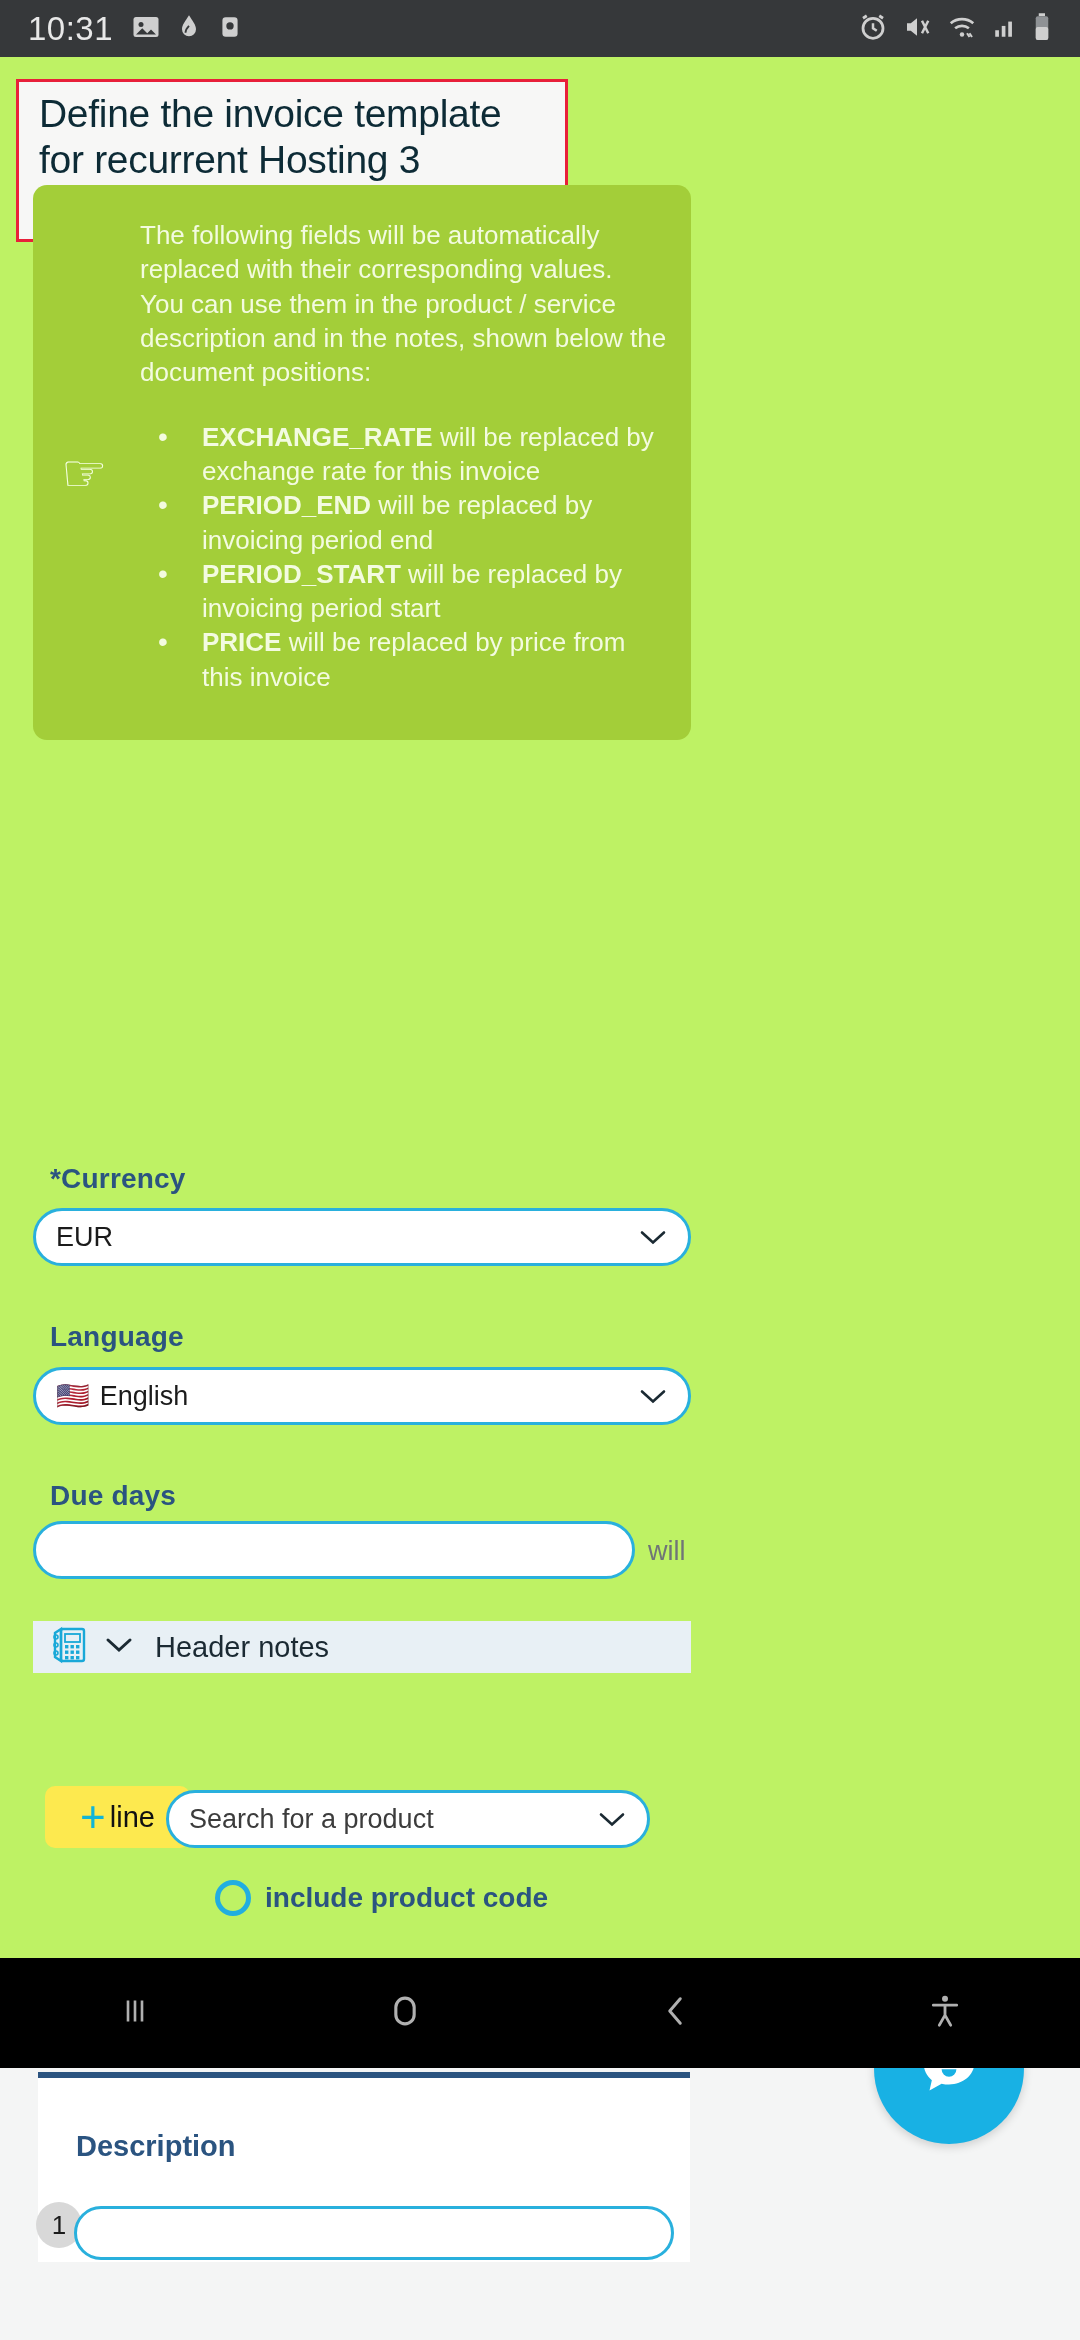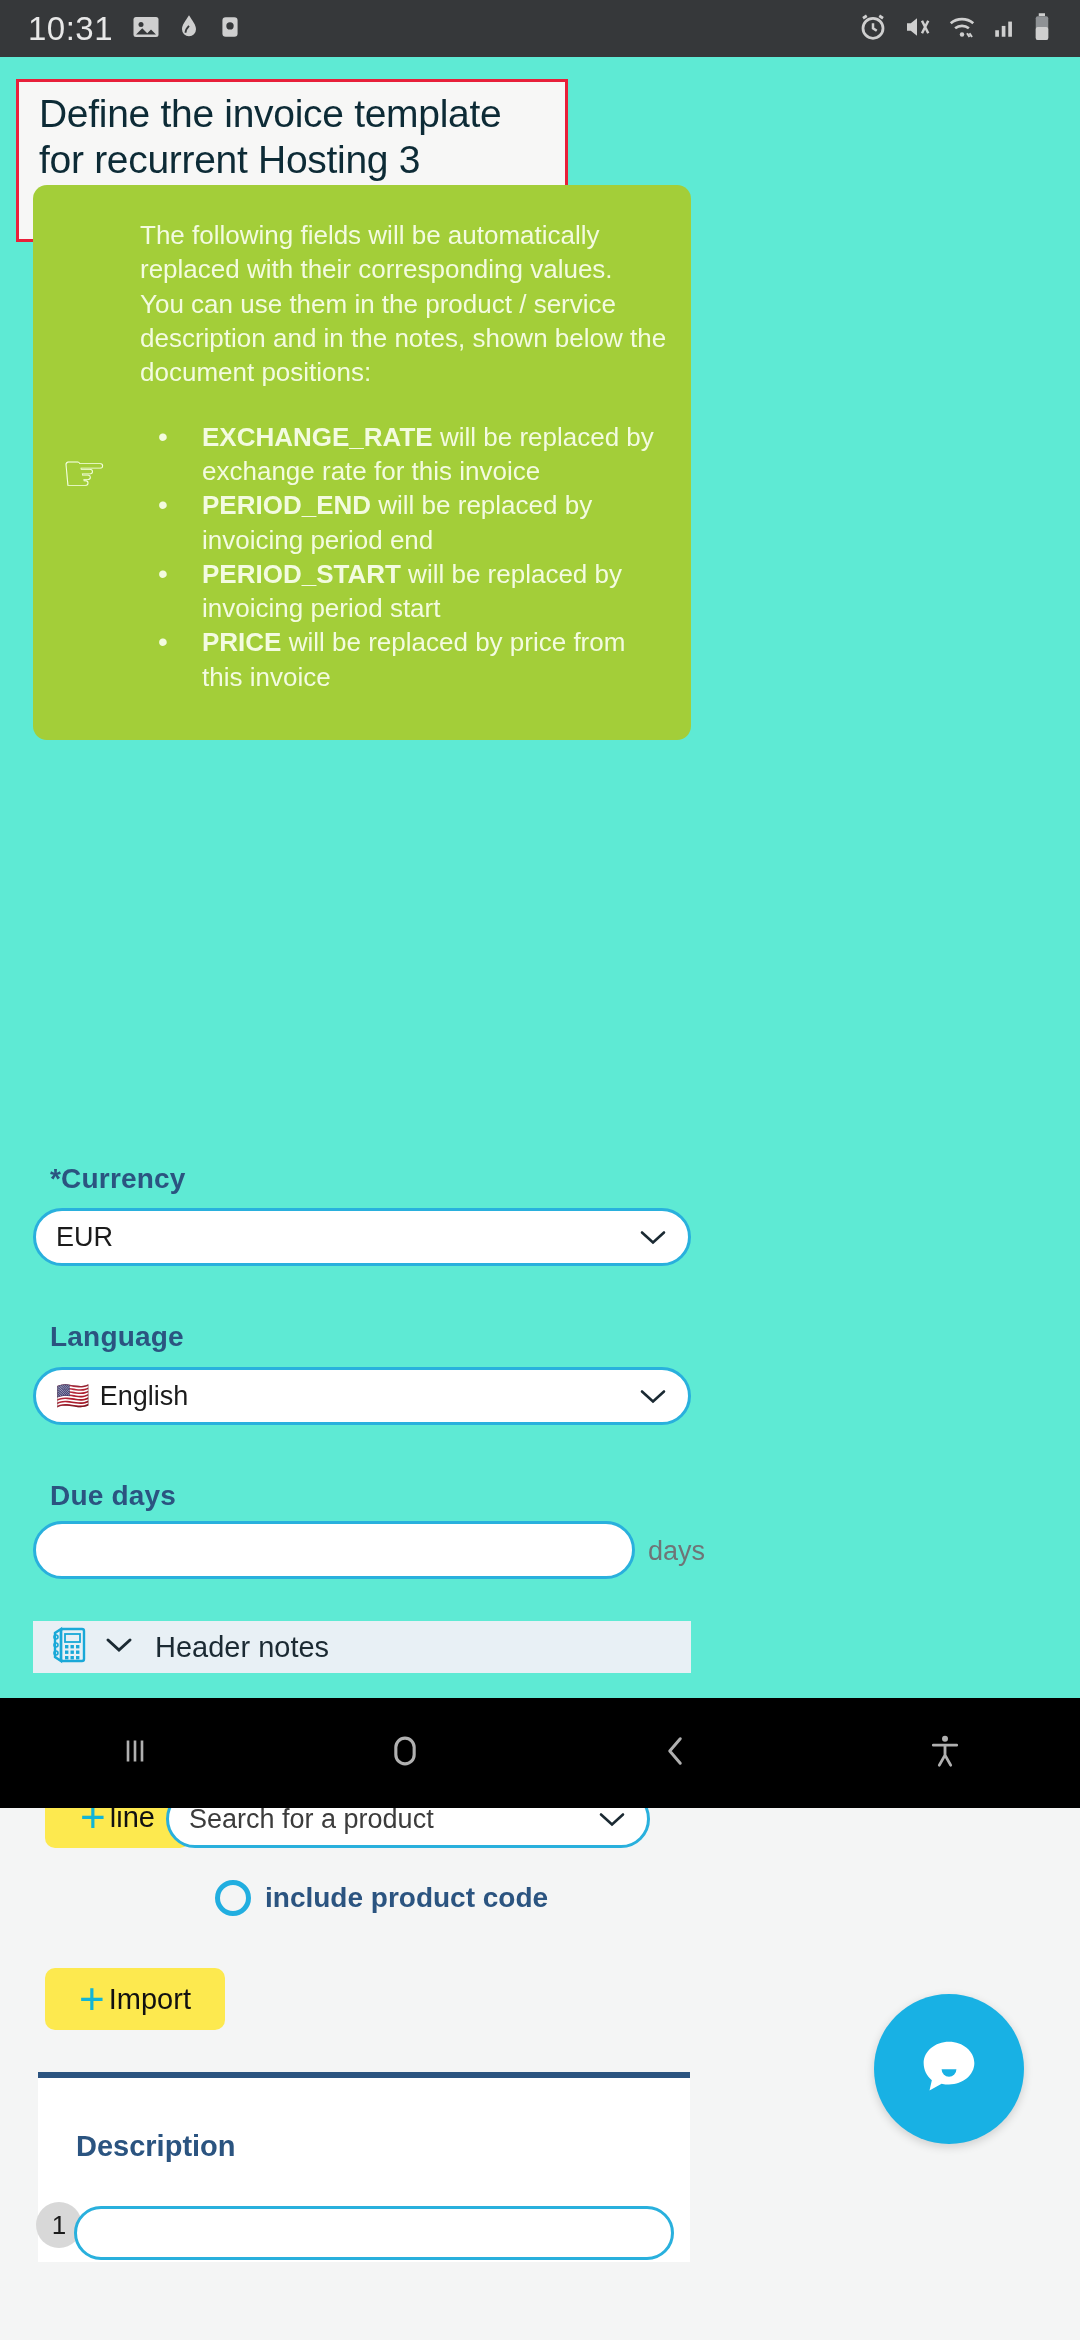--- a/index.html
+++ b/index.html
@@ -2,21 +2,21 @@
 <html><head>
 <meta charset="utf-8">
 <style>
   * { margin:0; padding:0; box-sizing:border-box; }
   html, body {
     width:1080px; height:2340px;
     background:#f4f5f5;
     font-family:"Liberation Sans", sans-serif;
     overflow:hidden;
   }
-  #screen { position:relative; width:1080px; height:1808px; background:#5eead4; }
+  #screen { position:relative; width:1080px; height:2068px; background:#bef264; }
 
   
   .statusbar{
     position:absolute; top:0; left:0; width:1080px; height:57px;
     background:#36383a; display:flex; align-items:center;
     padding:0 28px;
   }
   .sb-time{ color:#e8e8e8; font-size:33px; letter-spacing:0.5px; }
   .sb-left-icons{ display:flex; align-items:center; gap:14px; margin-left:18px; }
   .sb-right{ margin-left:auto; display:flex; align-items:center; gap:14px; }
@@ -254,21 +254,21 @@
         </svg>
     </span>
   </div>
 
   <div class="field-label" style="left:50px; top:1480px;">
     <span>Due days</span>
   </div>
   <div class="pill" style="left:33px; top:1521px; width:602px;">
     <span class="val ph"></span>
   </div>
-  <div class="days-suffix" style="left:648px; top:1536px;">days</div>
+  <div class="days-suffix" style="left:648px; top:1536px;">will</div>
 
   <div class="notes-strip">
     <span>
       <svg width="40" height="42" viewBox="0 0 40 42">
         <rect x="12" y="5" width="23" height="32" rx="2" fill="none" stroke="#19a8d8" stroke-width="2.4"></rect>
         <path d="M12 5l-6 4v24l6 4z" fill="none" stroke="#19a8d8" stroke-width="2.4"></path>
         <rect x="16" y="10" width="15" height="8" fill="none" stroke="#19a8d8" stroke-width="1.8"></rect>
         <g fill="#19a8d8">
             <rect x="16" y="21" width="3.4" height="3.4"></rect>
             <rect x="21.5" y="21" width="3.4" height="3.4"></rect>

